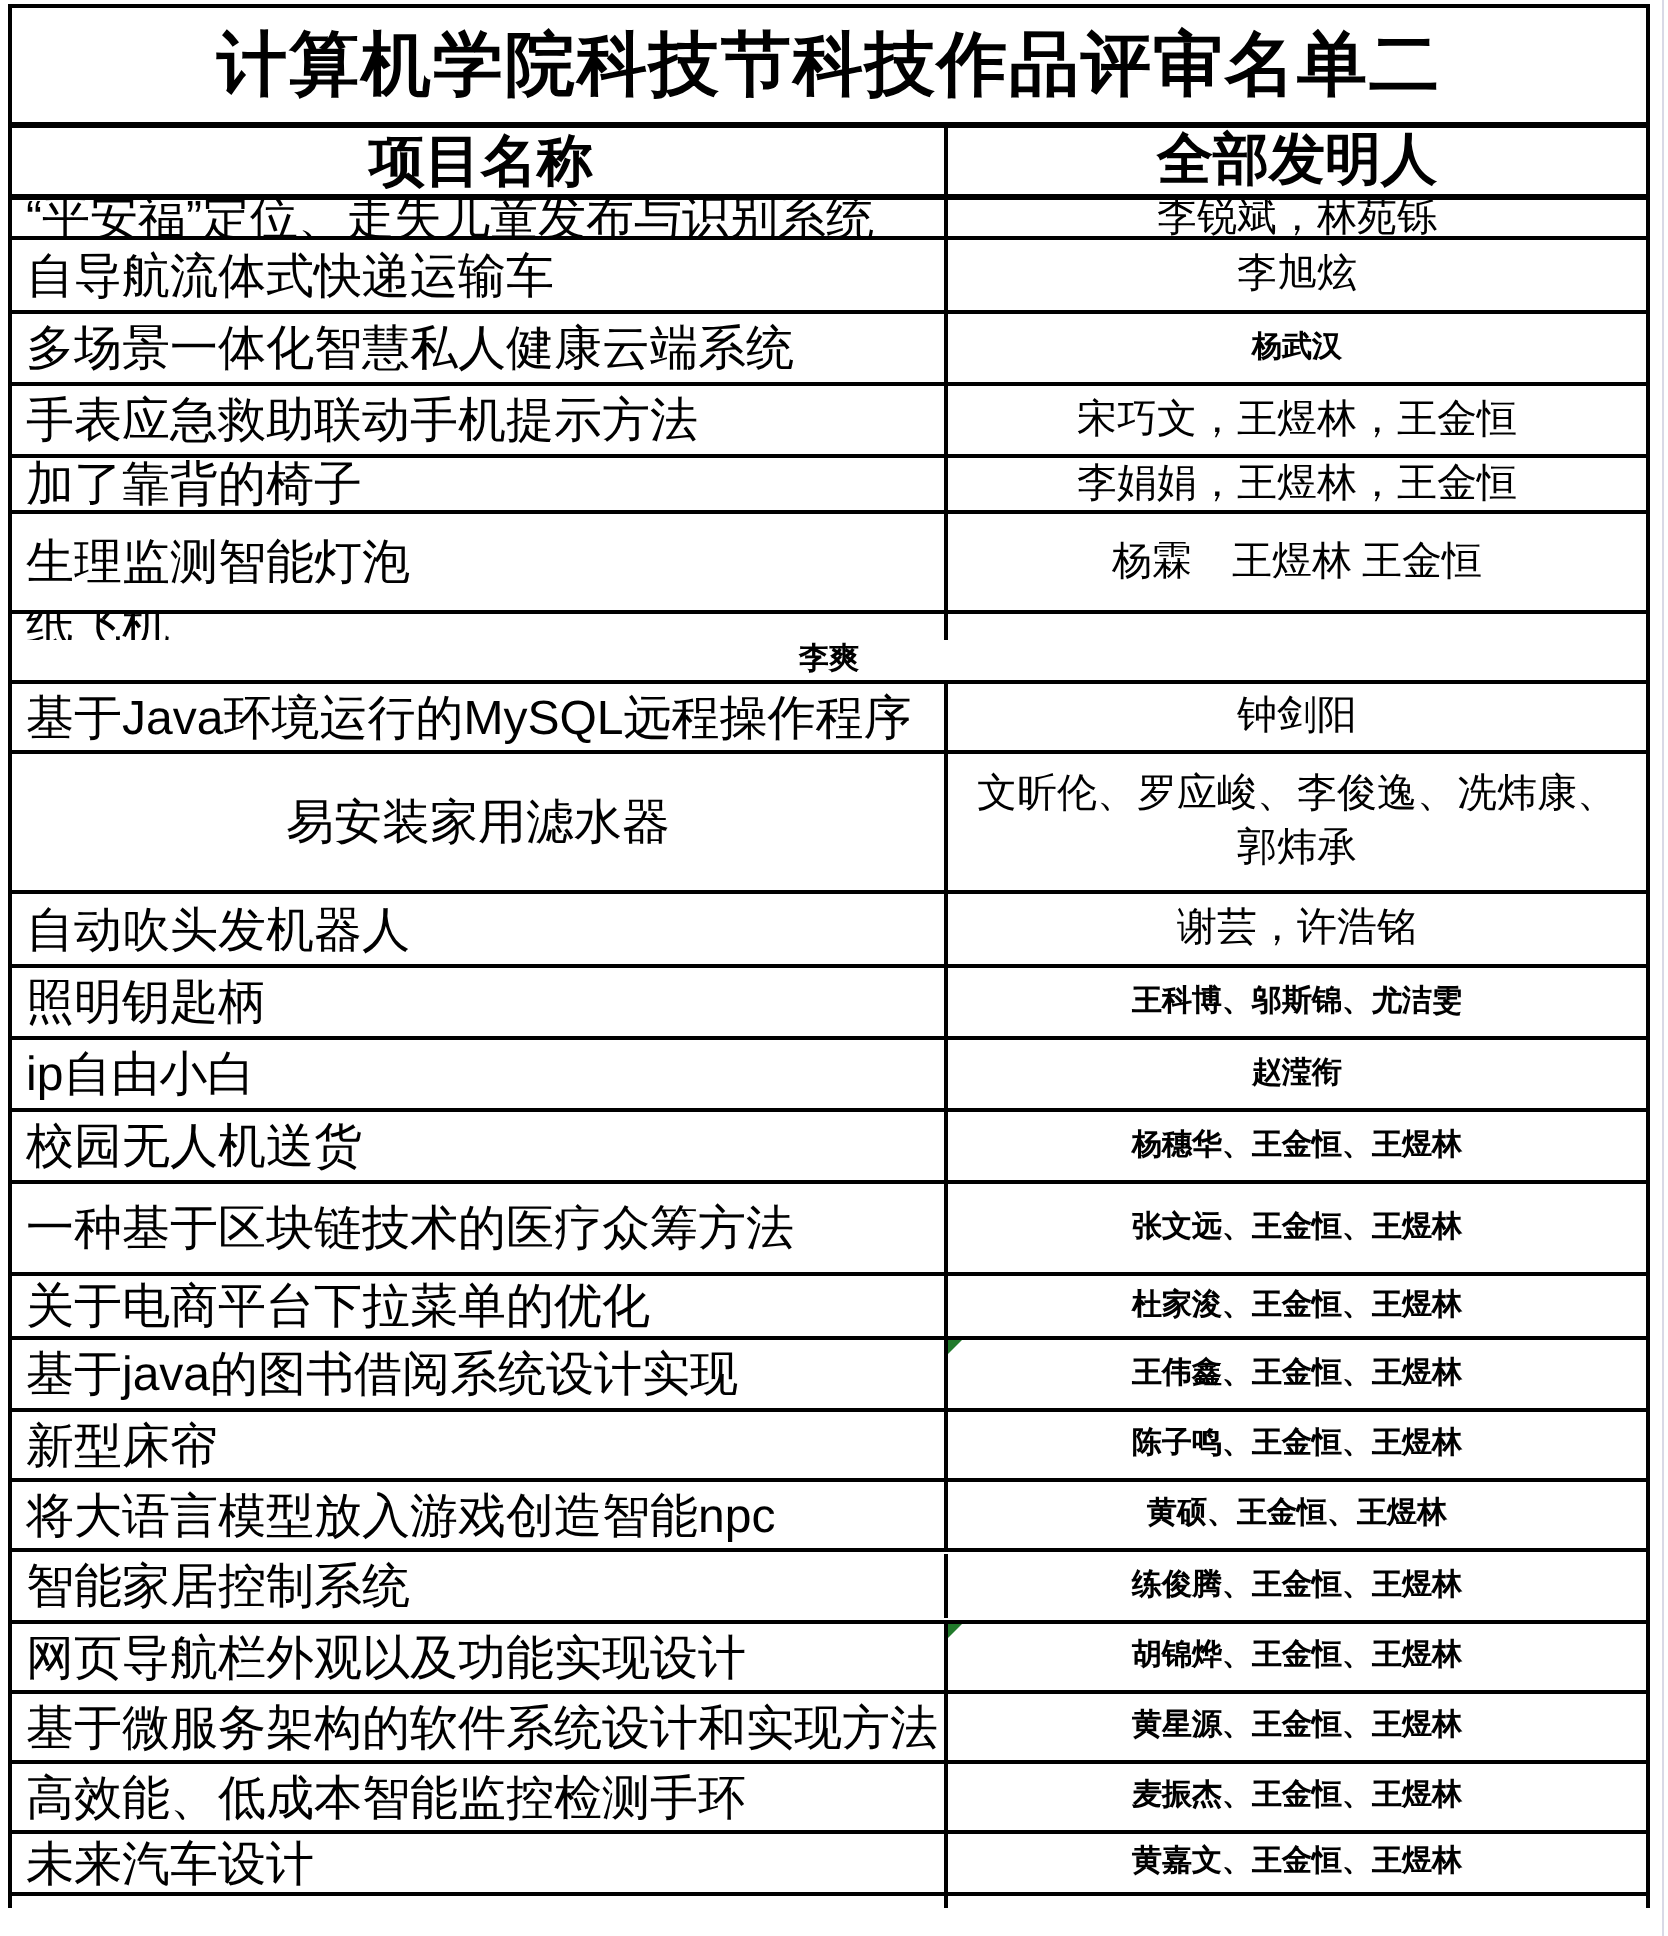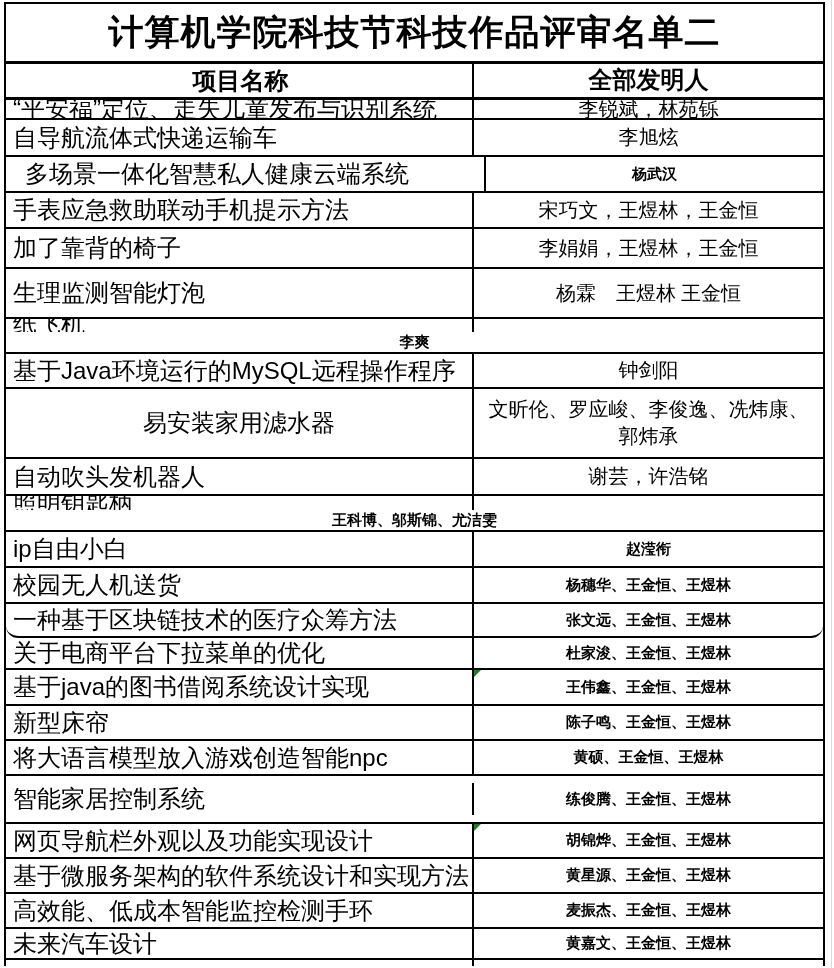--- a/index.html
+++ b/index.html
@@ -21,21 +21,21 @@
     height:60px;border-bottom:3px solid #000;box-sizing:border-box;
     display:flex;align-items:center;justify-content:center;
   }
   .title-row span{
     font-size:35px;font-weight:bold;white-space:nowrap;letter-spacing:1px;
   }
   .header-row{
     height:36px;border-bottom:3px solid #000;box-sizing:border-box;
     display:flex;
   }
-  .header-row .cell{font-size:24px;font-weight:bold;justify-content:center;}
+  .header-row .cell{font-size:28px;font-weight:bold;justify-content:center;}
   .row{display:flex;border-bottom:2px solid #000;box-sizing:border-box;}
   .cell{display:flex;align-items:center;box-sizing:border-box;}
   .c1{
     width:468px;border-right:2px solid #000;
     padding:0 4px 0 7px;overflow:hidden;
     font-family:"Liberation Sans","DejaVu Sans",sans-serif;
     font-size:24px;font-weight:400;
   }
   .c1 span{white-space:nowrap;}
   .c1.center{justify-content:center;padding-left:4px;}
@@ -81,39 +81,39 @@
   </div>
       <div class="row" style="height: 37px;">
     <div class="cell c1">
       <span>自导航流体式快递运输车</span>
     </div>
     <div class="cell c2 large">
 
       <span>李旭炫</span>
     </div>
   </div>
-      <div class="row" style="height: 36px; padding-left: 12px;">
+      <div class="row" style="height: 36px;">
     <div class="cell c1">
       <span>多场景一体化智慧私人健康云端系统</span>
     </div>
     <div class="cell c2 small">
 
       <span>杨武汉</span>
     </div>
   </div>
       <div class="row" style="height: 36px;">
     <div class="cell c1">
       <span>手表应急救助联动手机提示方法</span>
     </div>
     <div class="cell c2 large">
 
       <span>宋巧文，王煜林，王金恒</span>
     </div>
   </div>
-      <div class="row" style="height: 40px;">
+      <div class="row" style="height: 28px;">
     <div class="cell c1">
       <span>加了靠背的椅子</span>
     </div>
     <div class="cell c2 large">
 
       <span>李娟娟，王煜林，王金恒</span>
     </div>
   </div>
       <div class="row" style="height: 50px;">
     <div class="cell c1">
@@ -153,21 +153,21 @@
   </div>
       <div class="row" style="height: 37px;">
     <div class="cell c1">
       <span>自动吹头发机器人</span>
     </div>
     <div class="cell c2 large">
 
       <span>谢芸，许浩铭</span>
     </div>
   </div>
-      <div class="row" style="height: 36px; flex-direction: column;">
+      <div class="row" style="height: 36px;">
     <div class="cell c1">
       <span>照明钥匙柄</span>
     </div>
     <div class="cell c2 small">
 
       <span>王科博、邬斯锦、尤洁雯</span>
     </div>
   </div>
       <div class="row" style="height: 36px;">
     <div class="cell c1">
@@ -180,21 +180,21 @@
   </div>
       <div class="row" style="height: 36px;">
     <div class="cell c1">
       <span>校园无人机送货</span>
     </div>
     <div class="cell c2 small">
 
       <span>杨穗华、王金恒、王煜林</span>
     </div>
   </div>
-      <div class="row" style="height: 34px; border-radius: 12px;">
+      <div class="row" style="height: 46px;">
     <div class="cell c1">
       <span>一种基于区块链技术的医疗众筹方法</span>
     </div>
     <div class="cell c2 small">
 
       <span>张文远、王金恒、王煜林</span>
     </div>
   </div>
       <div class="row" style="height: 32px;">
     <div class="cell c1">
@@ -225,21 +225,21 @@
   </div>
       <div class="row" style="height: 35px;">
     <div class="cell c1">
       <span>将大语言模型放入游戏创造智能npc</span>
     </div>
     <div class="cell c2 small">
 
       <span>黄硕、王金恒、王煜林</span>
     </div>
   </div>
-      <div class="row" style="height: 48px; align-items: center;">
+      <div class="row" style="height: 36px; align-items: center;">
     <div class="cell c1">
       <span>智能家居控制系统</span>
     </div>
     <div class="cell c2 small">
 
       <span>练俊腾、王金恒、王煜林</span>
     </div>
   </div>
       <div class="row" style="height: 35px;">
     <div class="cell c1">

